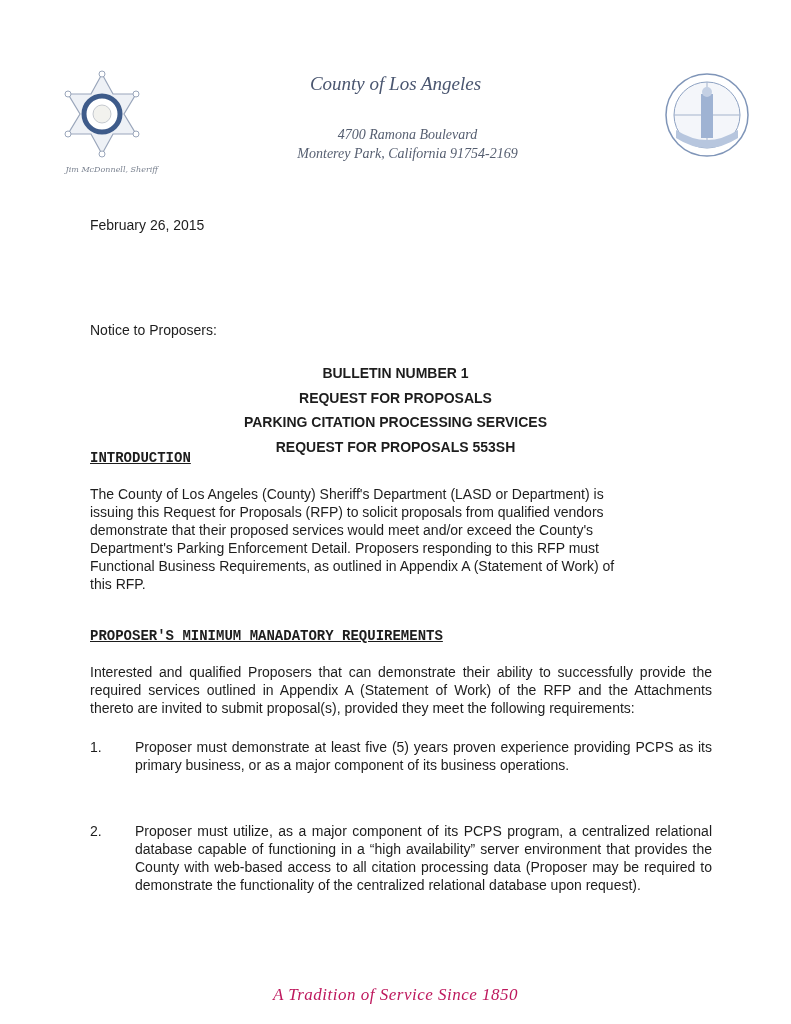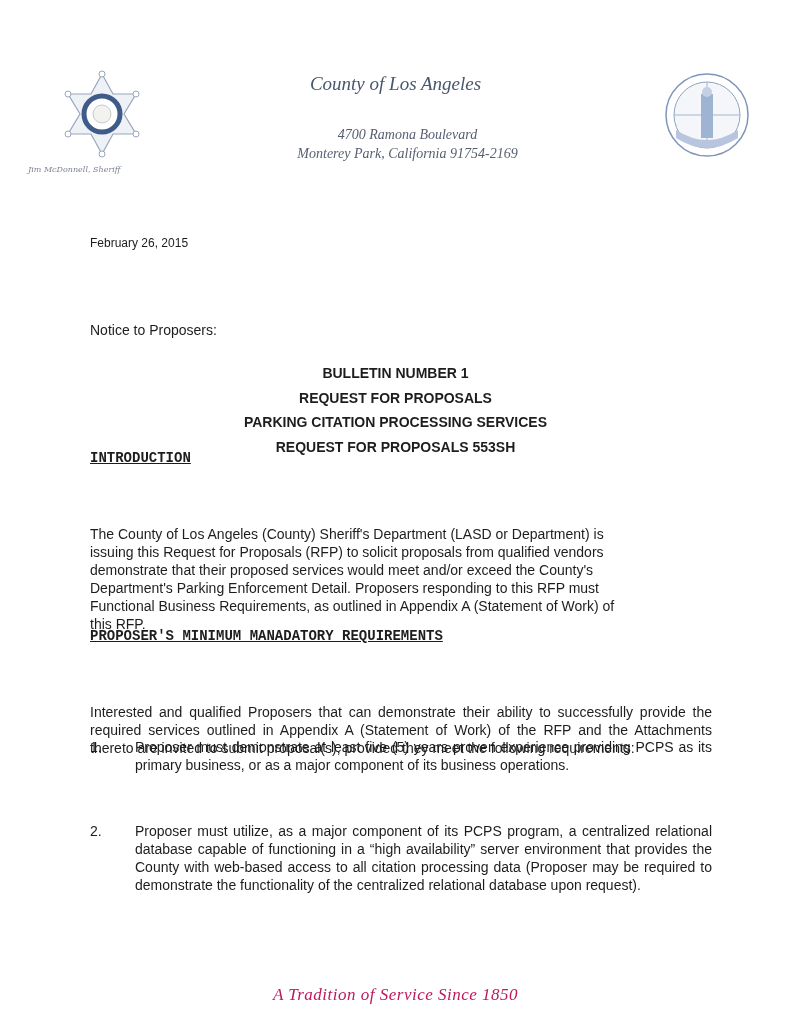--- a/index.html
+++ b/index.html
@@ -1,36 +1,36 @@
 <!DOCTYPE html>
 <html><head>
 <meta charset="utf-8">
 <style>
   html, body { margin: 0; padding: 0; background: #ffffff; }
   body { width: 791px; height: 1024px; position: relative; overflow: hidden; color: #1d1d1d; font-family: "Liberation Sans", sans-serif; }
   .page { position: absolute; left: 0; top: 0; width: 791px; height: 1024px; }
 
   
   .badge { position: absolute; left: 60px; top: 70px; width: 84px; height: 90px; }
-  .sig { position: absolute; left: 28px; top: 165px; width: 130px; text-align: left; font-family: "DejaVu Serif", serif; font-style: italic; font-size: 8px; color: #7a8290; }
+  .sig { position: absolute; left: 28px; top: 165px; width: 130px; text-align: right; font-family: "DejaVu Serif", serif; font-style: italic; font-size: 8px; color: #7a8290; }
   .seal { position: absolute; left: 664px; top: 72px; width: 86px; height: 86px; }
   .lh-county { position: absolute; left: 0; width: 791px; top: 73px; text-align: center; font-family: "Liberation Serif", serif; font-style: italic; font-size: 19px; color: #4a5670; }
   .lh-dept { position: absolute; left: 186px; width: 420px; top: 96px; text-align: center; font-family: "DejaVu Sans", sans-serif; font-weight: bold; font-size: 19px; color: #4d5b7d; letter-spacing: 0.2px; white-space: nowrap; }
   .lh-addr1 { position: absolute; left: 0; width: 791px; top: 127px; text-align: center; font-family: "Liberation Serif", serif; font-style: italic; font-size: 14px; color: #555e70; padding-left: 24px; box-sizing: border-box; }
   .lh-addr2 { position: absolute; left: 0; width: 791px; top: 146px; text-align: center; font-family: "Liberation Serif", serif; font-style: italic; font-size: 14px; color: #555e70; padding-left: 24px; box-sizing: border-box; }
 
   
-  .date { position: absolute; left: 90px; top: 236px; font-size: 12px; }
+  .date { position: absolute; left: 90px; top: 217px; font-size: 14px; }
   .notice { position: absolute; left: 90px; top: 322px; font-size: 14px; }
   .bulletin { position: absolute; left: 0; width: 791px; top: 357px; text-align: center; font-weight: bold; font-size: 14px; line-height: 16.5px; }
   .bulletin div { margin: 8px; }
   .h { position: absolute; left: 90px; font-weight: bold; font-size: 14px; text-decoration: underline; font-family: Liberation Mono, monospace; }
   .h1 { top: 450px; }
   .h2 { top: 628px; }
-  .para { position: absolute; left: 90px; width: 620px; font-size: 14px; line-height: 18px; margin-top: 40px; }
+  .para { position: absolute; left: 90px; width: 620px; font-size: 14px; line-height: 18px; }
   .p1 { top: 485px; width: 615px; }
   .p2 { top: 663px; text-align: justify; text-align-last: left; width: 622px; }
   .item { position: absolute; left: 90px; width: 622px; font-size: 14px; line-height: 18px; }
   .item .num { position: absolute; left: 0; top: 0; }
   .item .txt { position: absolute; left: 45px; width: 577px; text-align: justify; text-align-last: left; }
   .i1 { top: 738px; }
   .i2 { top: 822px; }
   .footer { position: absolute; left: 0; width: 791px; top: 985px; text-align: center; font-family: "Liberation Serif", serif; font-style: italic; font-size: 17px; color: #be185d; letter-spacing: 0.5px; }
 </style>
 </head>

